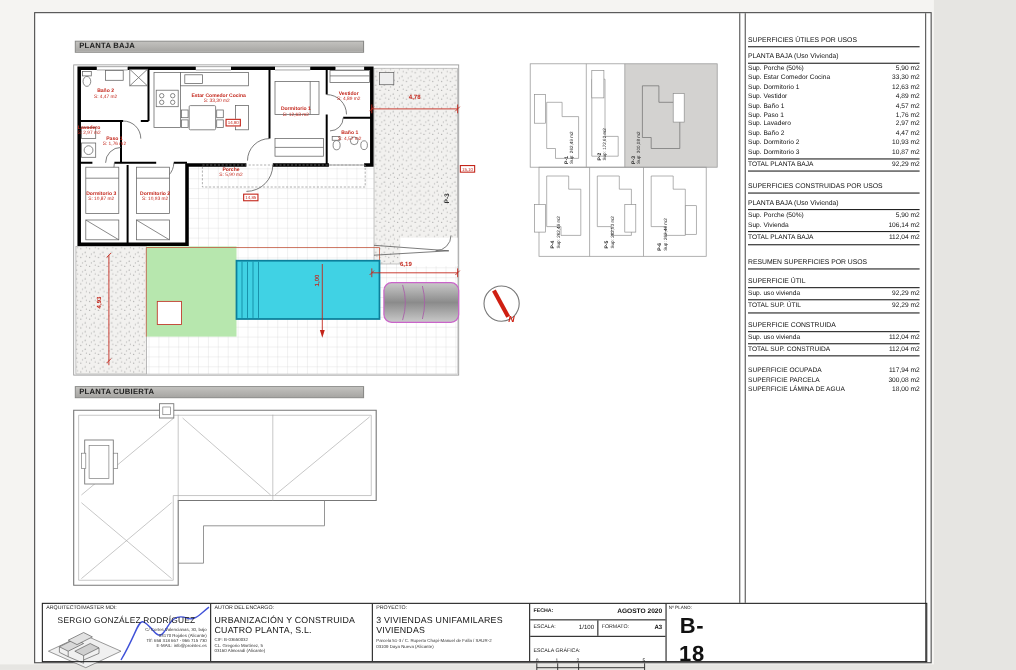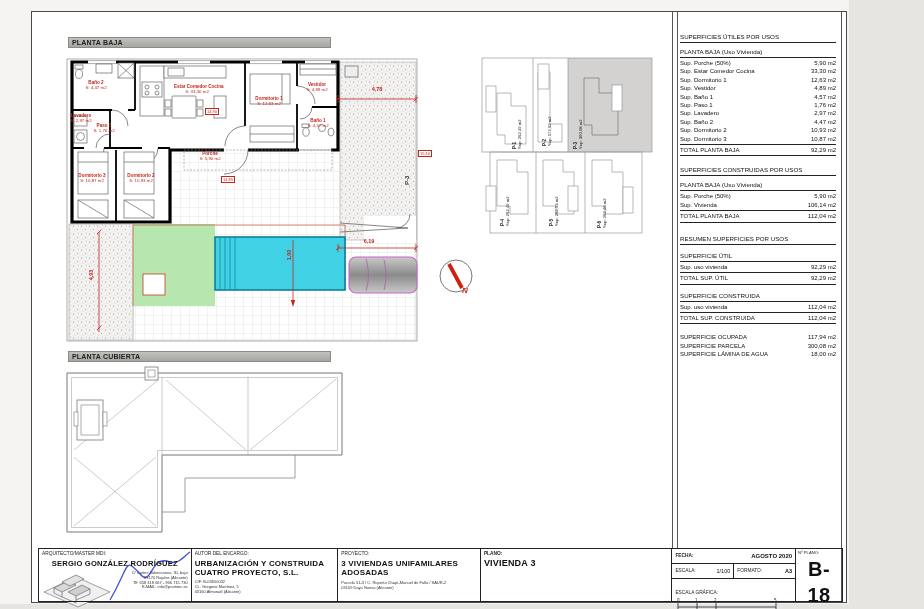--- a/index.html
+++ b/index.html
@@ -33,21 +33,21 @@
   .tr{display:flex;justify-content:space-between}
   .tr .l{white-space:nowrap}
   .tr .v{white-space:nowrap}
   .gap8{height:8px}.gap10{height:10px}.gap5{height:5px}
   
   .tb{left:38px;top:548px;width:805px;height:54px;border:1px solid #222;
       box-sizing:border-box;display:flex}
   .cell{border-right:1px solid #222;box-sizing:border-box;position:relative;padding:2px 3px}
   .cell:last-child{border-right:none}
   .lbl{font-size:4.8px;color:#222;line-height:6px}
-  .bigname{font-weight:bold;font-size:8px;line-height:9px;letter-spacing:.2px}
+  .bigname{font-weight:normal;font-size:8px;line-height:9px;letter-spacing:.2px}
   .tiny{font-size:4px;line-height:4.8px;color:#333}
   .metaRow{border-bottom:1px solid #222;box-sizing:border-box;display:flex;
            align-items:center;justify-content:space-between;padding:0 3px}
   .bno{font-size:20px;font-weight:bold;text-align:center;line-height:26px;letter-spacing:.5px}
   svg{display:block}
 </style>
 </head>
 <body>
 
 <div class="abs sheet"></div>
@@ -410,39 +410,35 @@
     <div class="tiny" style="text-align:right;margin-top:3px">
       <div>C/ Cortes Valencianas, 30, bajo</div>
       <div>03170 Rojales (Alicante)</div>
       <div>Tlf: 658 318 667 - 966 715 730</div>
       <div>E-MAIL: info@prointec.es</div>
     </div>
   </div>
   <div class="cell" style="width:147px">
     <div class="lbl">AUTOR DEL ENCARGO:</div>
     <div class="bigname" style="margin-top:2px">URBANIZACIÓN Y CONSTRUIDA</div>
-    <div class="bigname">CUATRO PROYECTO, S.L.</div>
+    <div class="bigname">CUATRO PLANTA, S.L.</div>
     <div class="tiny" style="margin-top:3px">
       <div>CIF: B-03650032</div>
       <div>CL. Gregorio Martínez, 5</div>
       <div>03160 Almoradí (Alicante)</div>
     </div>
   </div>
   <div class="cell" style="width:143px">
     <div class="lbl">PROYECTO:</div>
     <div class="bigname" style="margin-top:2px">3 VIVIENDAS UNIFAMILARES</div>
-    <div class="bigname">ADOSADAS</div>
+    <div class="bigname">VIVIENDAS</div>
     <div class="tiny" style="margin-top:4px">
       <div>Parcela 51-3 / C. Ruperto Chapí-Manuel de Falla / SAUR-2</div>
       <div>03109 Daya Nueva (Alicante)</div>
     </div>
-  </div>
-  <div class="cell" style="width:192px">
-    <div class="lbl" style="font-weight:bold">PLANO:</div>
-    <div class="bigname" style="font-size:9px;margin-top:2px">VIVIENDA 3</div>
   </div>
   <div class="cell" style="width:124px;padding:0">
     <div class="metaRow" style="height:15px">
       <span class="lbl" style="font-weight:bold">FECHA:</span>
       <span style="font-size:6px;font-weight:bold">AGOSTO 2020</span>
     </div>
     <div class="metaRow" style="height:15px;padding:0">
       <span style="display:flex;justify-content:space-between;flex:1;padding:0 3px;border-right:1px solid #222;height:100%;align-items:center">
         <span class="lbl">ESCALA:</span>
         <span style="font-size:5.5px">1/100</span>

